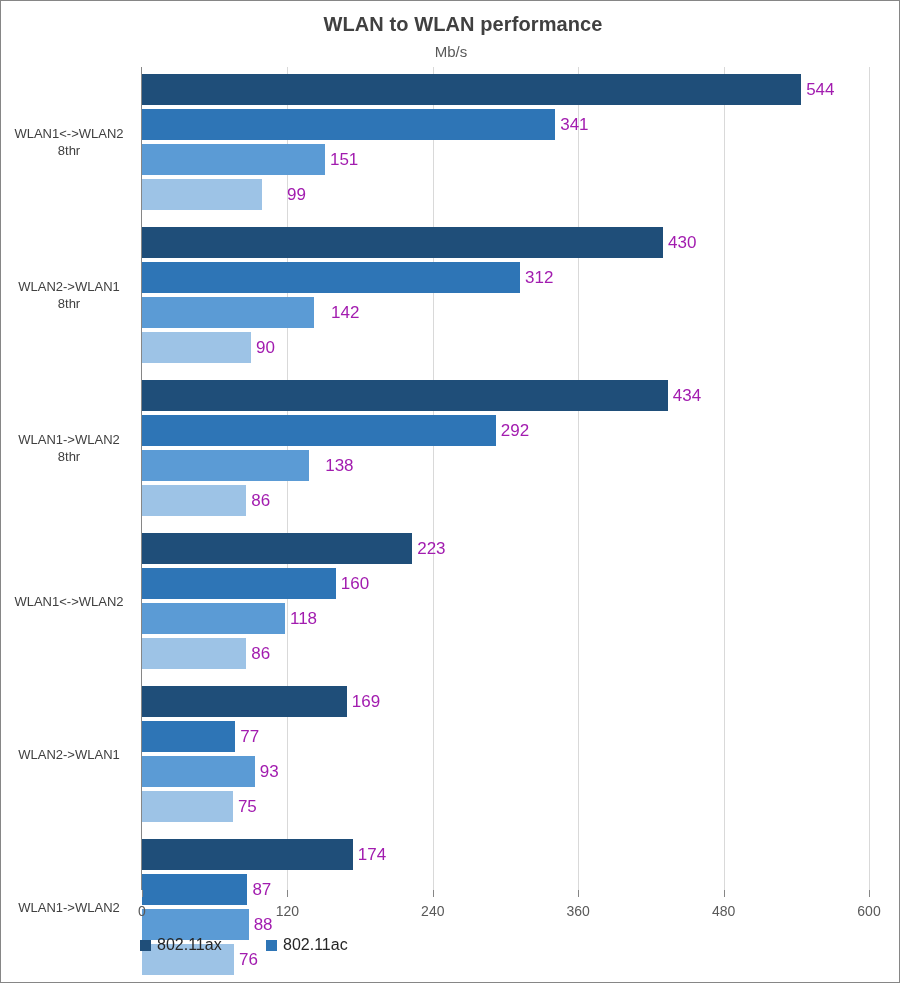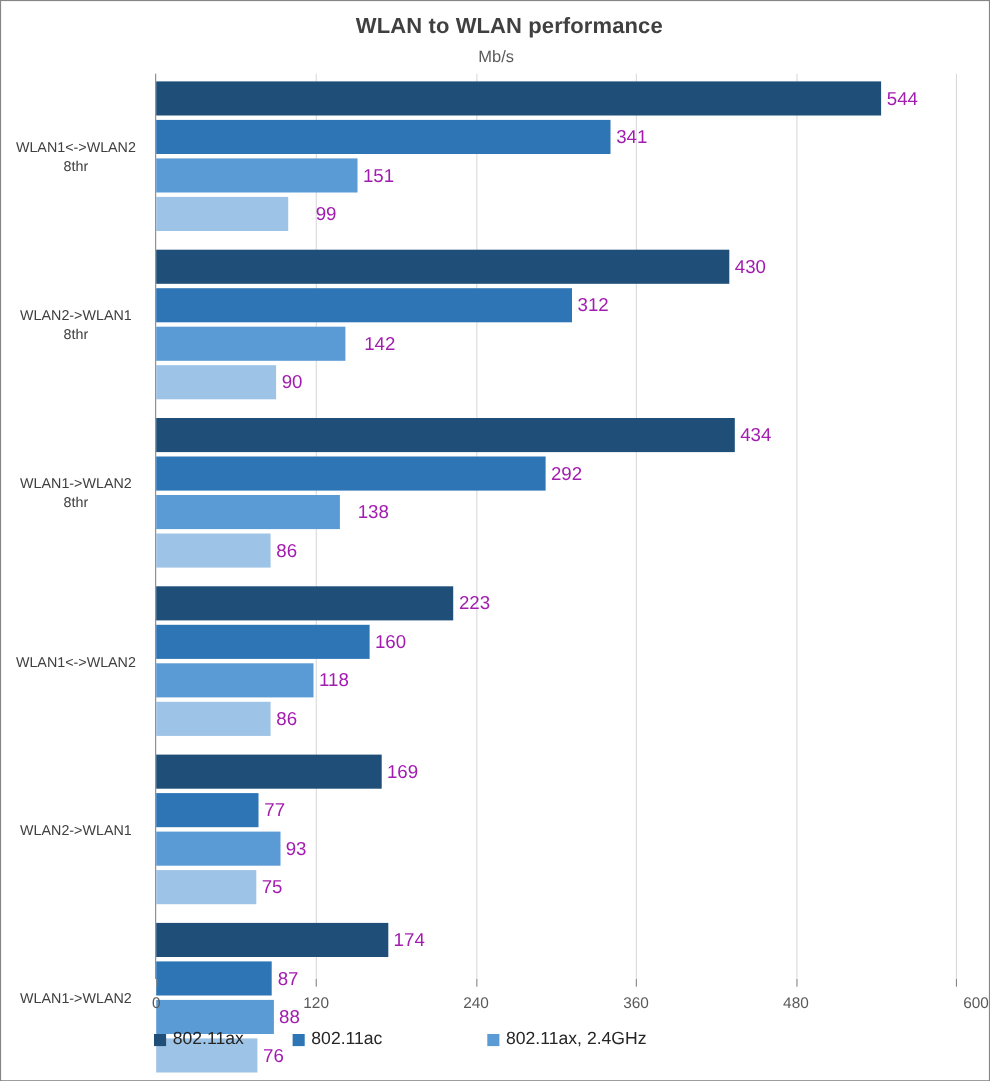--- a/index.html
+++ b/index.html
@@ -227,31 +227,27 @@
       <div class="tick-label" style="left: 111px;">0</div>
       <div class="tick-mark" style="left: 286.4px;"></div>
       <div class="tick-label" style="left: 256.4px;">120</div>
       <div class="tick-mark" style="left: 431.8px;"></div>
       <div class="tick-label" style="left: 401.8px;">240</div>
       <div class="tick-mark" style="left: 577.2px;"></div>
       <div class="tick-label" style="left: 547.2px;">360</div>
       <div class="tick-mark" style="left: 722.6px;"></div>
       <div class="tick-label" style="left: 692.6px;">480</div>
       <div class="tick-mark" style="left: 868px;"></div>
-      <div class="tick-label" style="left: 838px; text-align: right;">600</div>
+      <div class="tick-label" style="left: 838px;">600</div>
     </div>
 
   <div id="legend">
       <div class="legend-item" style="left: 139px;">
         <span class="legend-swatch" style="background: rgb(31, 78, 121);"></span>
         <span class="legend-text">802.11ax</span>
       </div>
       <div class="legend-item" style="left: 265px;">
         <span class="legend-swatch" style="background: rgb(46, 117, 182);"></span>
         <span class="legend-text">802.11ac</span>
       </div>
-      <div class="legend-item" style="left: 442px;">
-        <span class="legend-swatch" style="background: rgb(91, 155, 213);"></span>
-        <span class="legend-text">802.11ax, 2.4GHz</span>
-      </div>
     </div>
 
 </div>
 
 </body></html>

